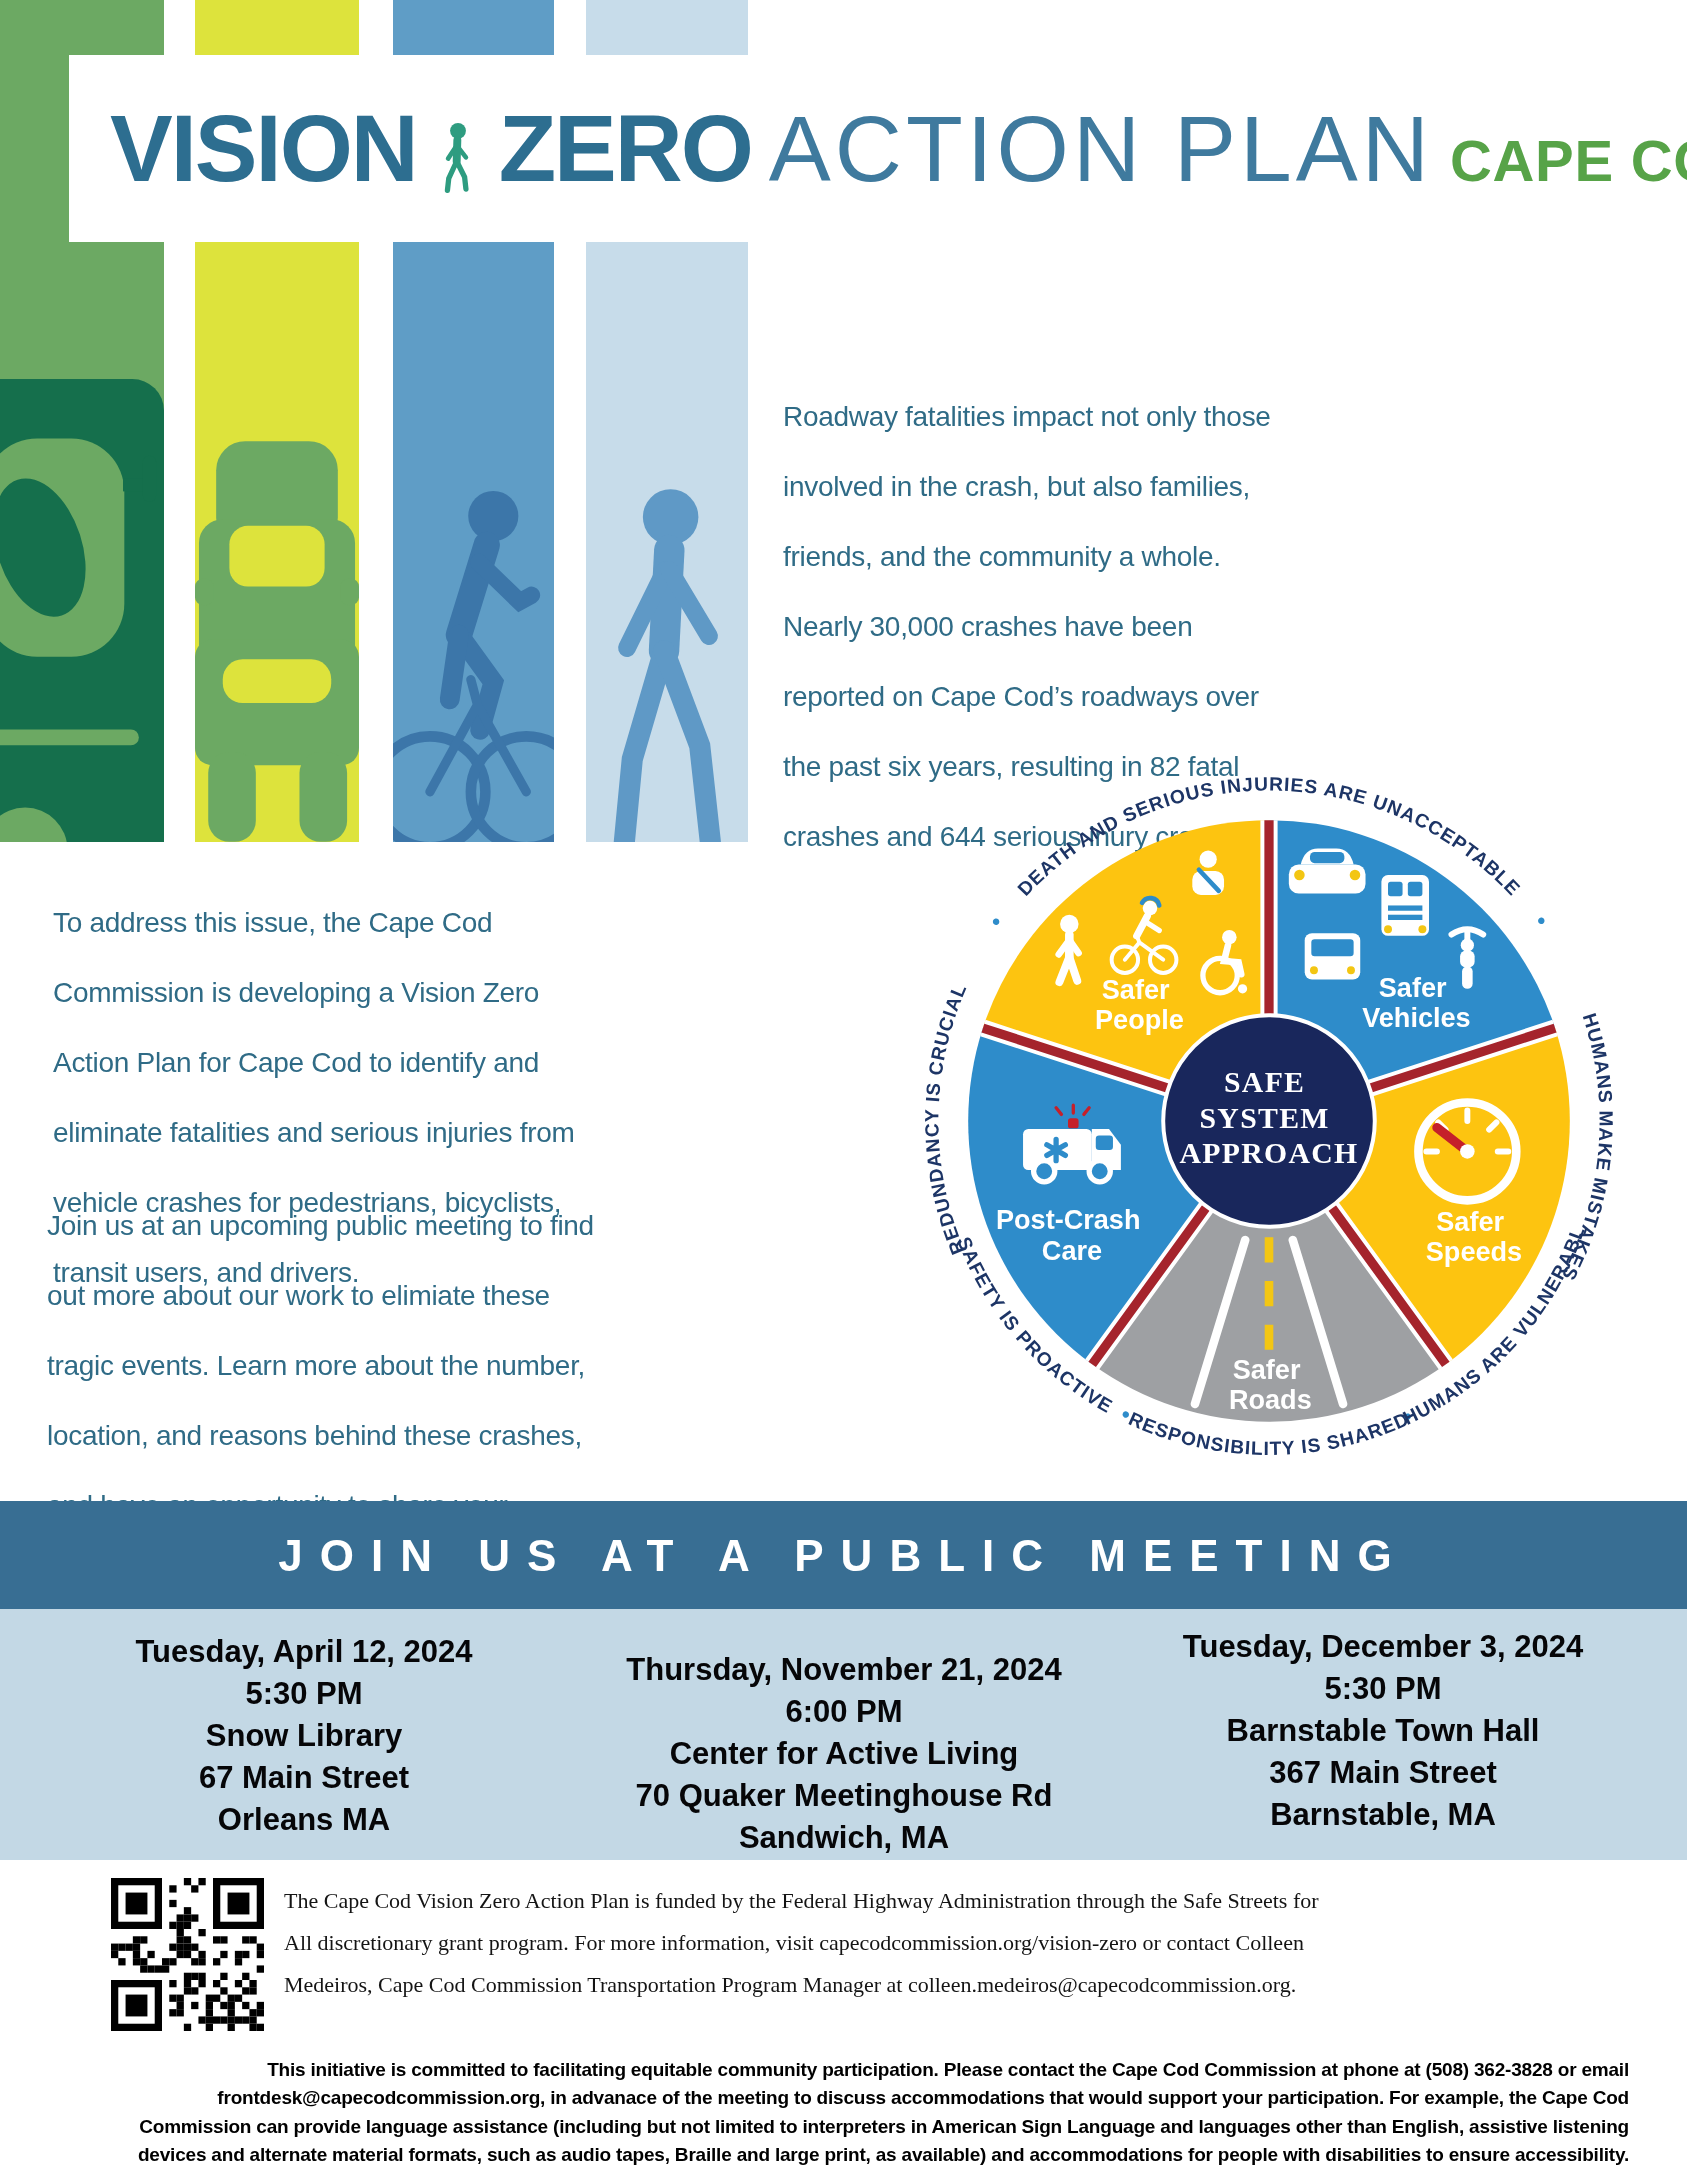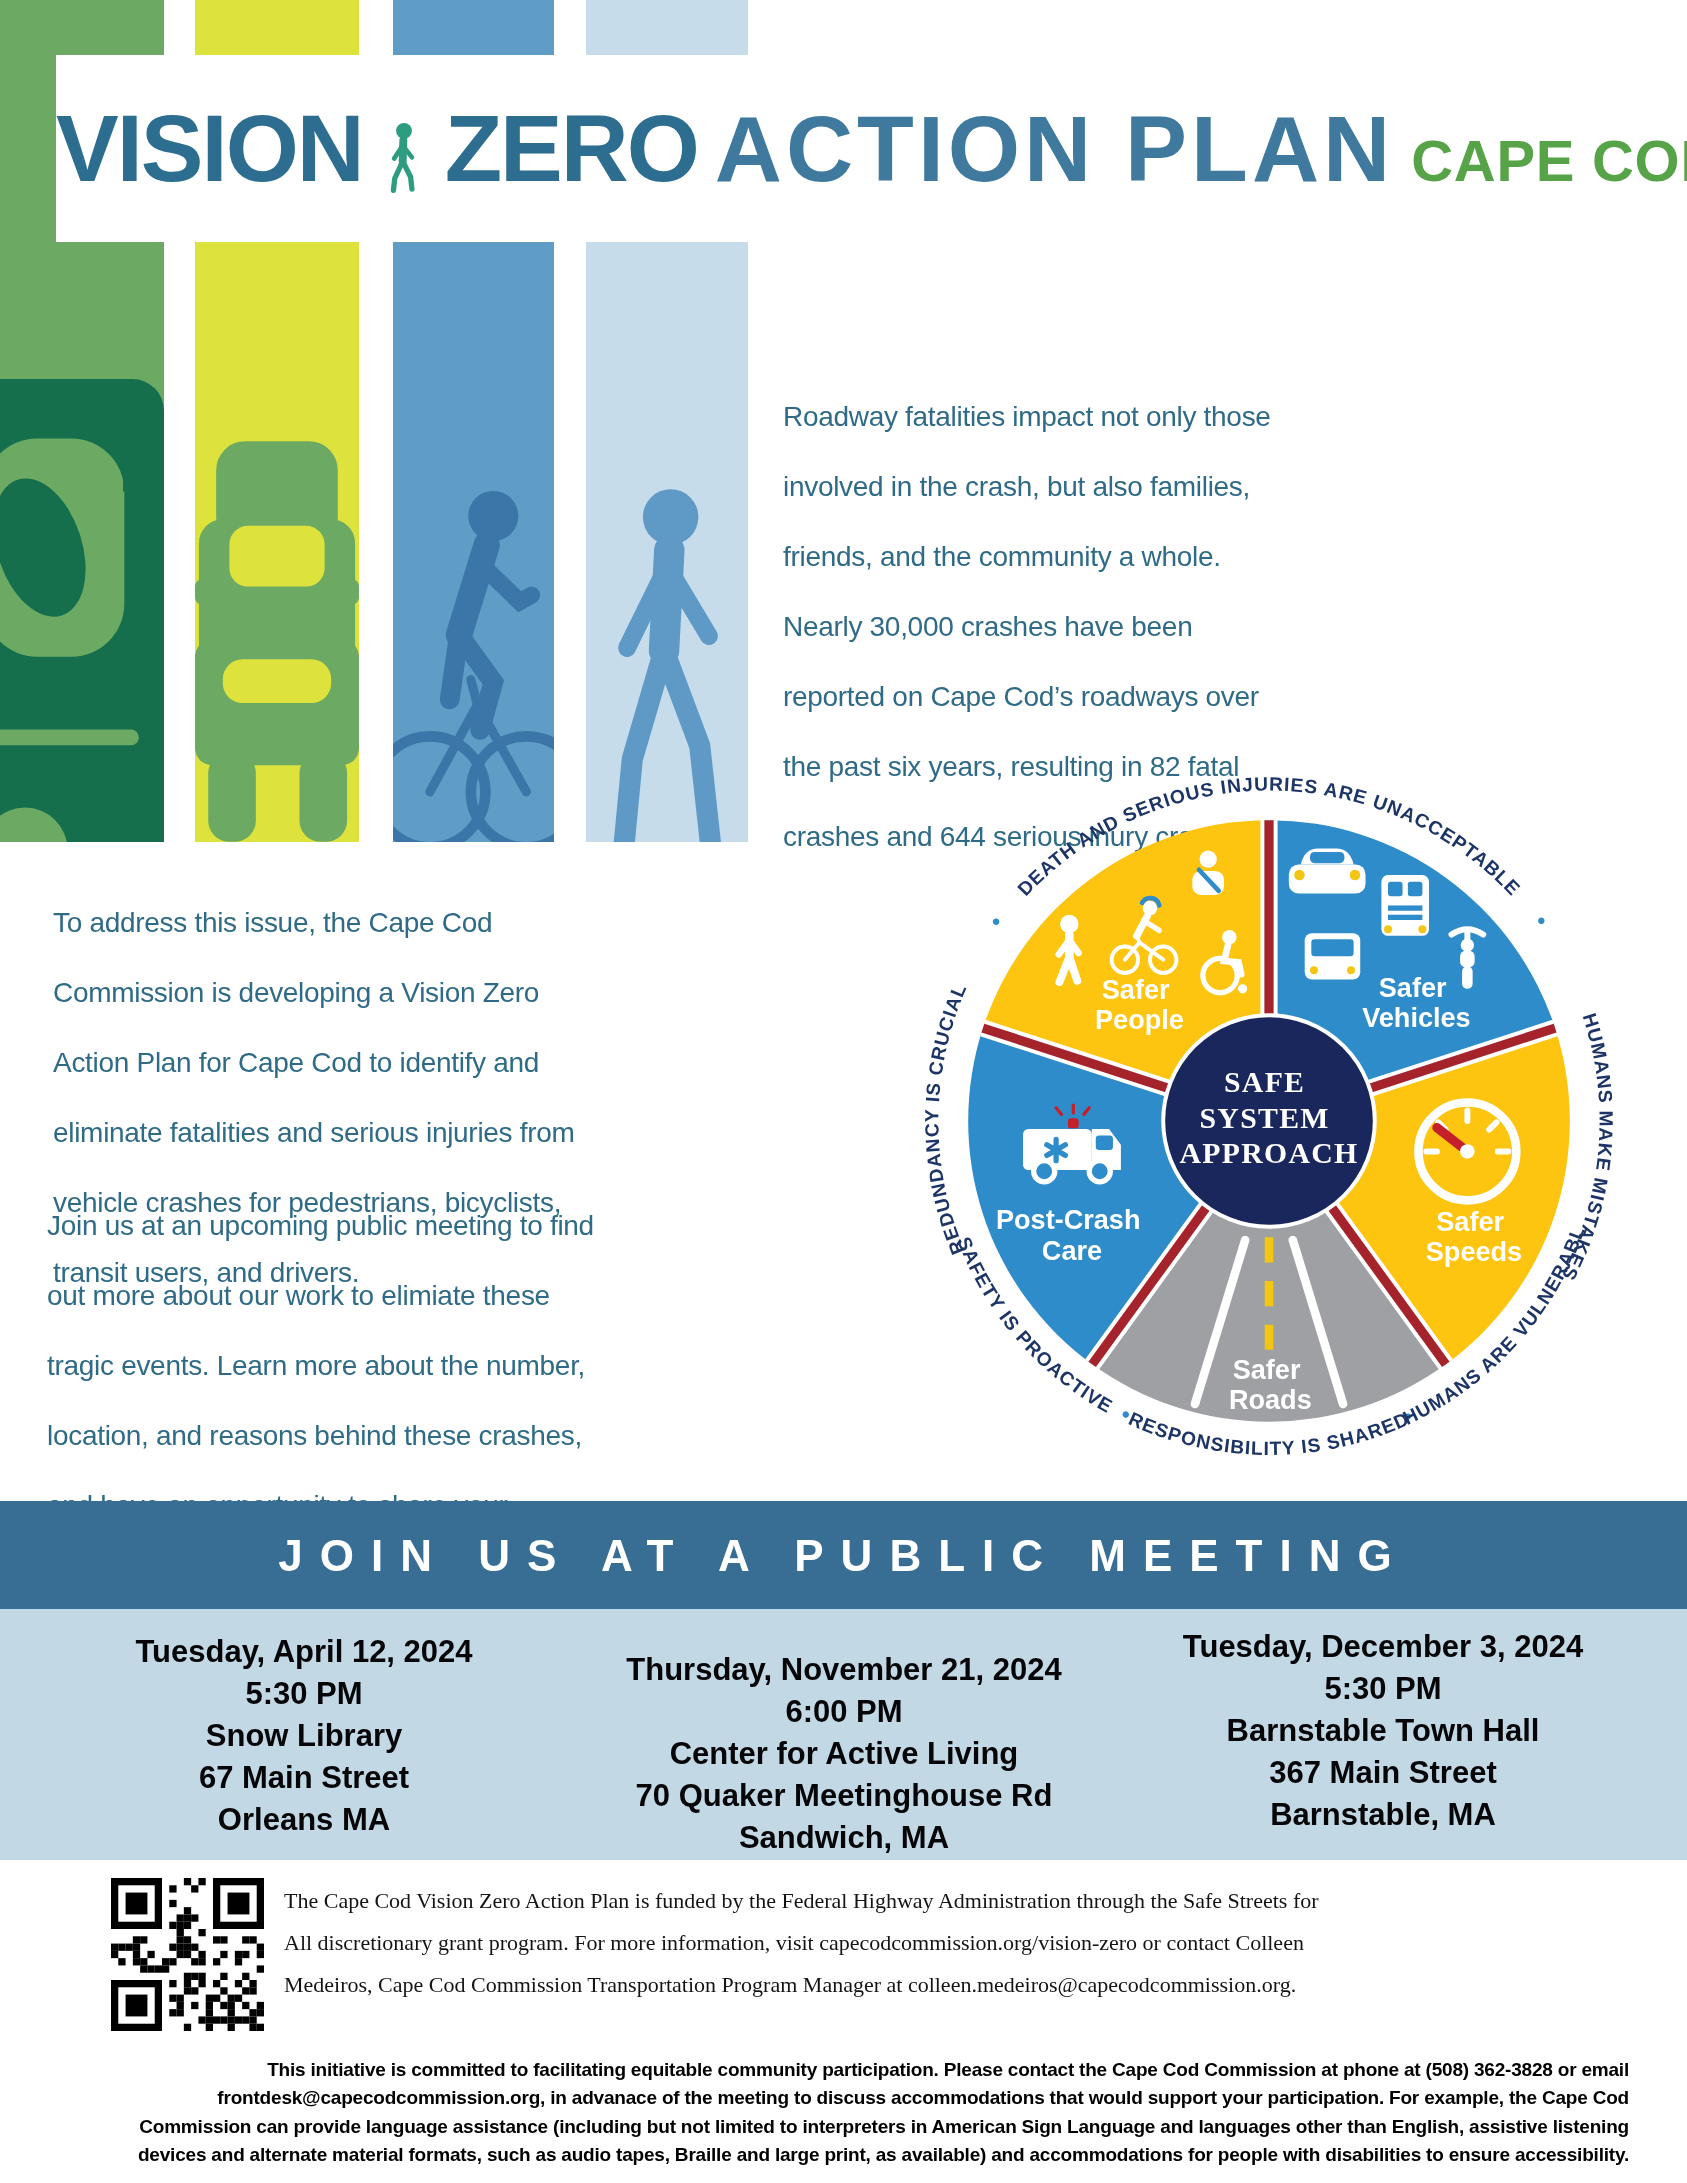--- a/index.html
+++ b/index.html
@@ -2,25 +2,25 @@
 <html style="--logo-teal: #2d6e90; --logo-light: #3f7a9e; --logo-green: #57a348; --logo-ped: #2e9c80; --teal-dark: #265d7b; --teal-body: #2f6b86; --stripe-green: #6ca963; --bus-green: #156f4c; --stripe-yellow: #dde33c; --stripe-blue: #5f9dc6; --cyclist-blue: #3c76a9; --stripe-pale: #c7dcea; --ped-blue: #5f99c6; --band-blue: #386e93; --band-light: #c3d8e5; --wheel-yellow: #fdc410; --wheel-blue: #2e8cca; --wheel-gray: #9ea0a3; --wheel-maroon: #a5242c; --hub-navy: #19275c; --ring-navy: #1d3566; --needle-red: #c5202a; --dash-yellow: #f3c613;font-size:10.6px"><head>
 <meta charset="utf-8">
 <style>
   html,body{margin:0;padding:0;background:#fff;}
   .page{position:relative;width:1687px;height:2183px;background:#fff;overflow:hidden;
         font-family:"Liberation Sans",sans-serif;}
   
   .stripe{position:absolute;top:0;height:842px;overflow:hidden;}
   .stripe svg{position:absolute;bottom:0;left:0;}
   
-  .logo-band{position:absolute;left:56px;top:55px;right:0;height:187px;background:#ffffff;
-             display:flex;align-items:center;box-sizing:border-box;}
+  .logo-band{position:absolute;left:69px;top:55px;right:0;height:187px;background:#ffffff;
+             display:flex;align-items:center;padding-left:41px;box-sizing:border-box;}
   .logo-row{display:flex;align-items:baseline;gap:17px;white-space:nowrap;}
   .logo-strong{font-weight:bold;font-size:94px;color:var(--logo-teal);letter-spacing:-2px;}
-  .logo-light{font-weight:bold;font-size:93px;color:var(--logo-light);letter-spacing:4px;}
+  .logo-light{font-weight:normal;font-size:93px;color:var(--logo-light);letter-spacing:4px;}
   .logo-green{font-weight:bold;font-size:58px;color:var(--logo-green);letter-spacing:0.7px;}
   .logo-ped{align-self:center;transform:translateY(9.3px);}
   
   .headline{position:absolute;left:783px;top:228px;width:880px;color:var(--teal-dark);
             font-weight:bold;font-size:52px;line-height:64px;letter-spacing:-0.7px;white-space:pre-line;}
   .body-text{color:var(--teal-body);font-size:28px;line-height:70px;white-space:pre-line;letter-spacing:-0.3px;}
   .intro{position:absolute;left:783px;top:382px;width:880px;}
   .para1{position:absolute;left:53px;top:888px;width:840px;}
   .para2{position:absolute;left:47px;top:1191px;width:860px;}
   

